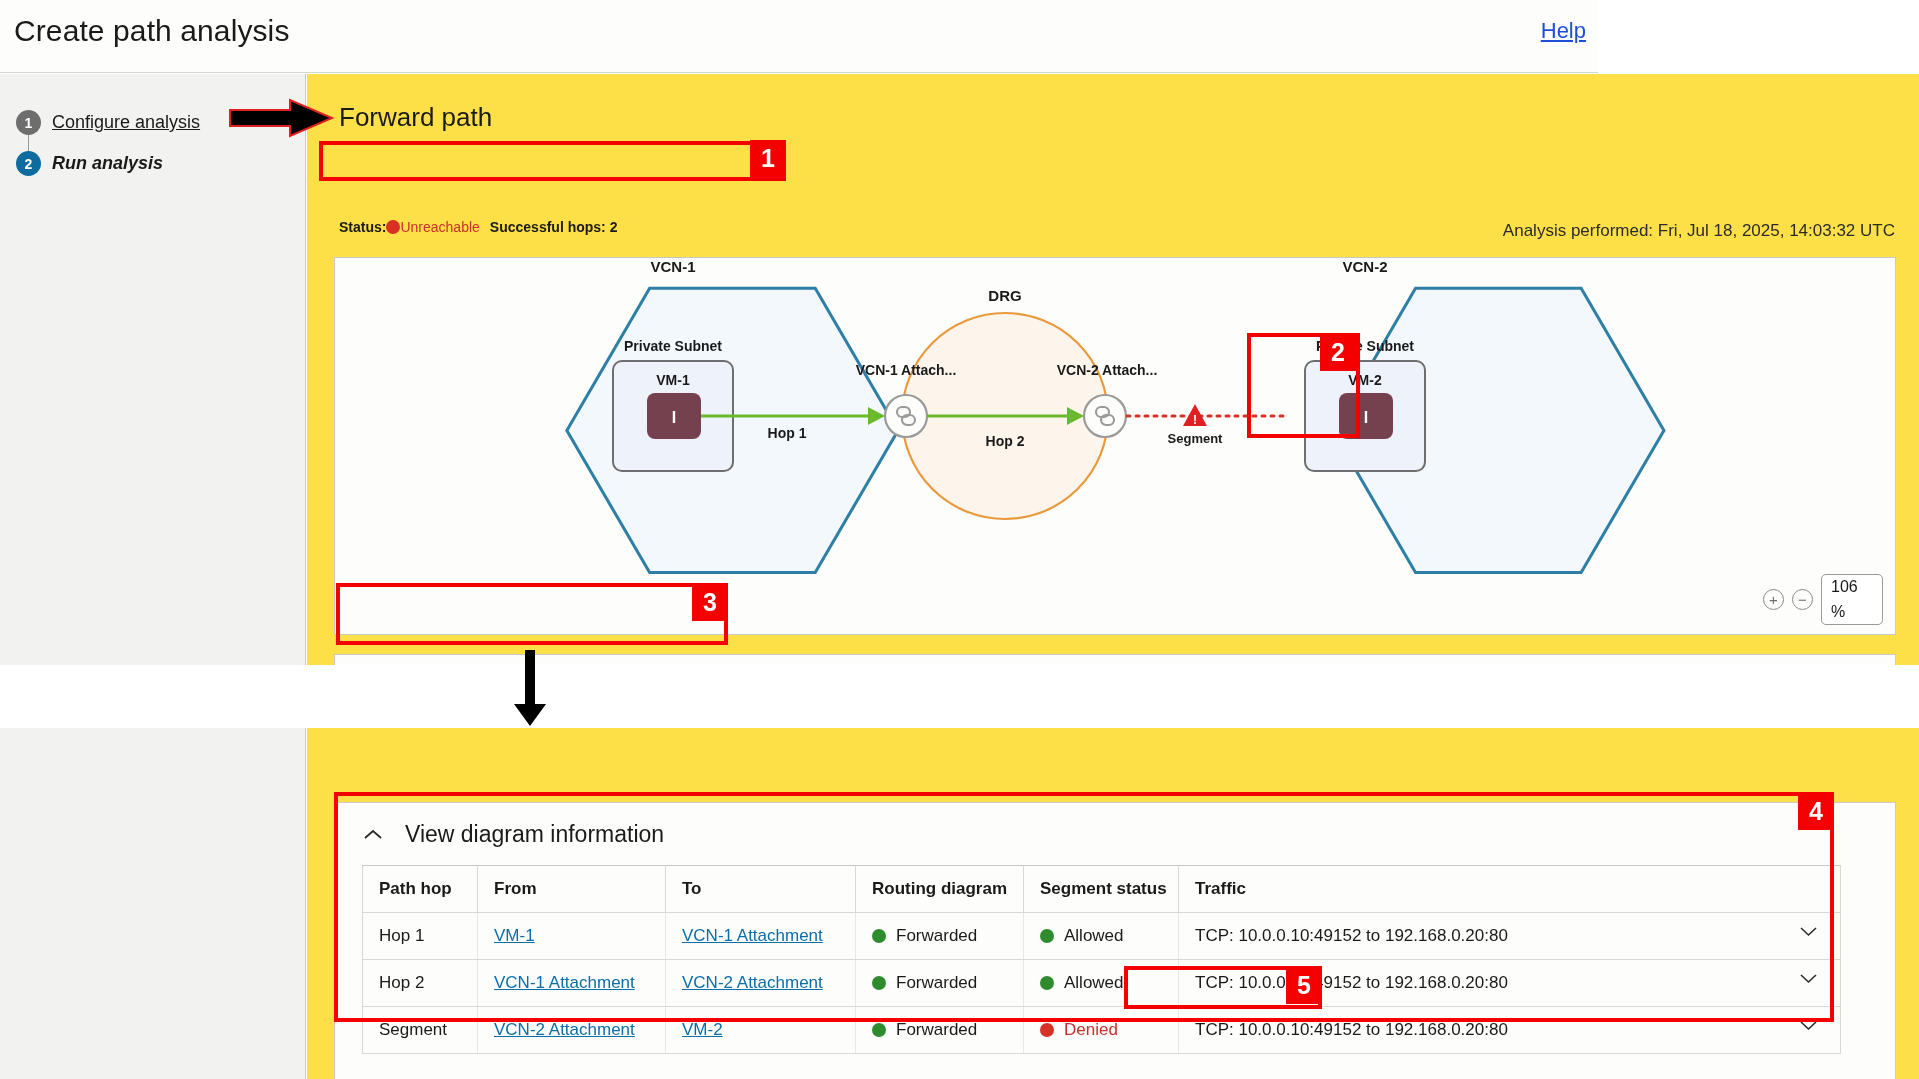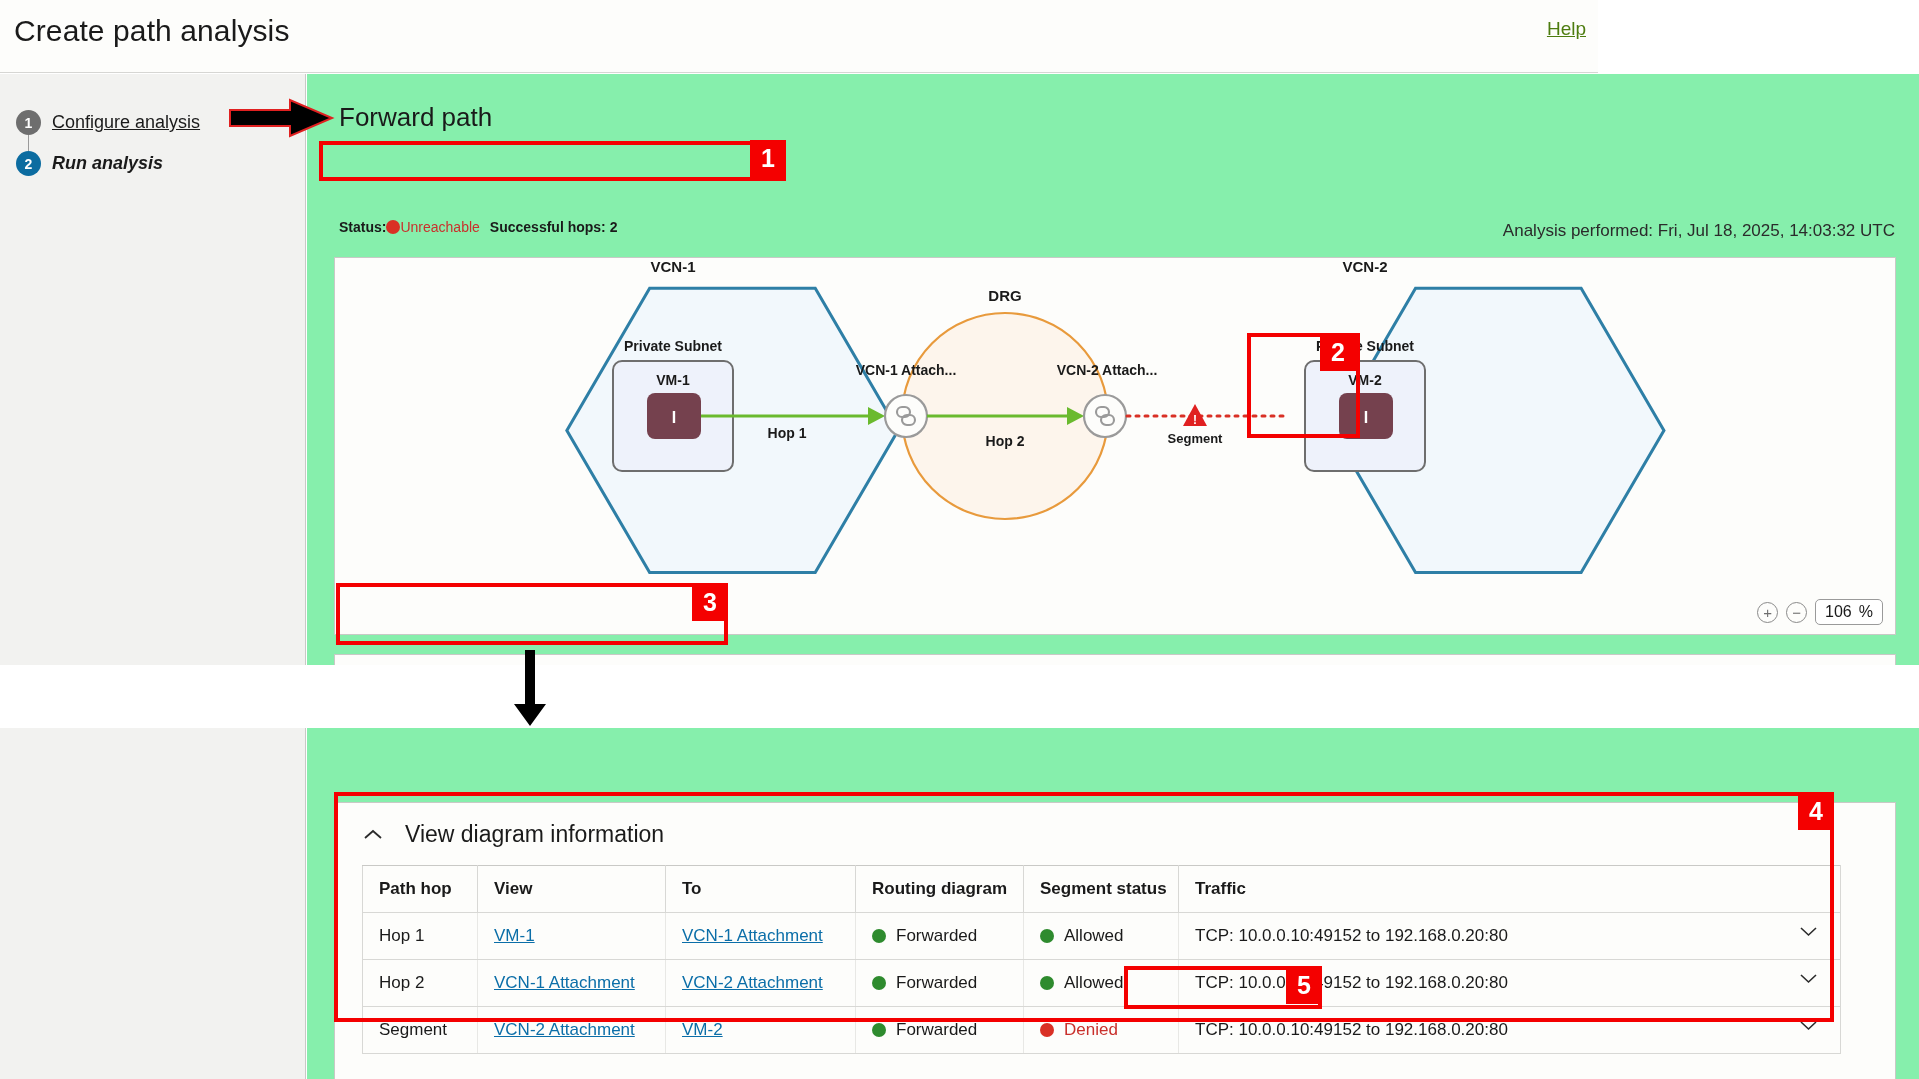--- a/index.html
+++ b/index.html
@@ -17,21 +17,21 @@
     position: absolute; left: 0; top: 0; width: 1598px; height: 73px;
     background: #fdfdfb;
     border-bottom: 1px solid #d6d6d3;
   }
   .page-title {
     position: absolute; left: 14px; top: 14px;
     font-size: 30px; font-weight: 400; color: #1a1a1a; letter-spacing: .1px;
   }
   .help-link {
     position: absolute; right: 12px; top: 18px;
-    font-size: 19px; color: #4d7c0f; text-decoration: underline; cursor: pointer; text-align: right;
+    font-size: 22px; color: #1d4ed8; text-decoration: underline; cursor: pointer; text-align: right;
   }
 
   
   .rail {
     position: absolute; left: 0; top: 74px; width: 306px; height: 1005px;
     background: #f2f2f0; border-right: 1px solid #c9c9c6;
   }
   .rail-white-gap {
     position: absolute; left: 0; top: 665px; width: 306px; height: 63px;
     background: #ffffff; border-right: 1px solid #ffffff;
@@ -47,21 +47,21 @@
   .step-num.grey { background: #6e6e6e; }
   .step-num.blue { background: #0c6ca0; }
   .step-label { font-size: 18px; color: #1a1a1a; }
   .step-label.link { color: #1a1a1a; text-decoration: underline; cursor: pointer; }
   .step-label.current { font-weight: 700; font-style: italic; }
   .step-connector {
     position: absolute; left: 28px; top: 61px; width: 1px; height: 16px; background: #9a9a9a;
   }
 
   
-  .main { position: absolute; left: 307px; top: 74px; width: 1612px; height: 1005px; background: #86efac; }
+  .main { position: absolute; left: 307px; top: 74px; width: 1612px; height: 1005px; background: #fde047; }
 
   .section-title {
     position: absolute; left: 32px; top: 28px;
     font-size: 26px; font-weight: 400; color: #1a1a1a;
   }
 
   
   .status-line {
     position: absolute; left: 32px; top: 145px;
     display: flex; align-items: center; 
@@ -91,21 +91,21 @@
     display: flex; align-items: center; gap: 8px;
   }
   .zoom-btn {
     width: 21px; height: 21px; border-radius: 50%; border: 1.5px solid #8a8a8a;
     display: flex; align-items: center; justify-content: center;
     color: #6e6e6e; font-size: 15px; line-height: 1; cursor: pointer; background: transparent;
   }
   .zoom-field {
     border: 1px solid #9a9a9a; border-radius: 5px; background: #fff;
     padding: 3px 9px; font-size: 16px; color: #1a1a1a; min-width: 62px;
-    display: flex; gap: 7px; justify-content: center; cursor: text;
+    display: flex; gap: 7px; justify-content: center; cursor: text; flex-direction: column;
   }
 
   
   .accordion-collapsed {
     position: absolute; left: 27px; top: 580px; width: 1562px; height: 68px;
     background: #fdfdfb; border: 1px solid #c9c9c6;
     display: flex; align-items: center; gap: 22px; padding-left: 28px;
   }
   .chev { width: 20px; height: 12px; flex: 0 0 auto; }
   .accordion-label { font-size: 23px; color: #1a1a1a; }
@@ -274,21 +274,21 @@
           <path d="M2 9 L10 2 L18 9" fill="none" stroke="#2b2b2b" stroke-width="1.8"></path>
         </svg>
         <span class="accordion-label">View diagram information</span>
       </div>
 
       <div class="tbl-wrap">
         <table class="hops-table">
           <thead>
             <tr>
               <th class="cw-hop">Path hop</th>
-              <th class="cw-from">View</th>
+              <th class="cw-from">From</th>
               <th class="cw-to">To</th>
               <th class="cw-route">Routing diagram</th>
               <th class="cw-sec">Segment status</th>
               <th class="cw-traffic">Traffic</th>
             </tr>
           </thead>
           <tbody>
             <tr>
               <td class="cw-hop">Hop 1</td>
               <td class="cw-from">

